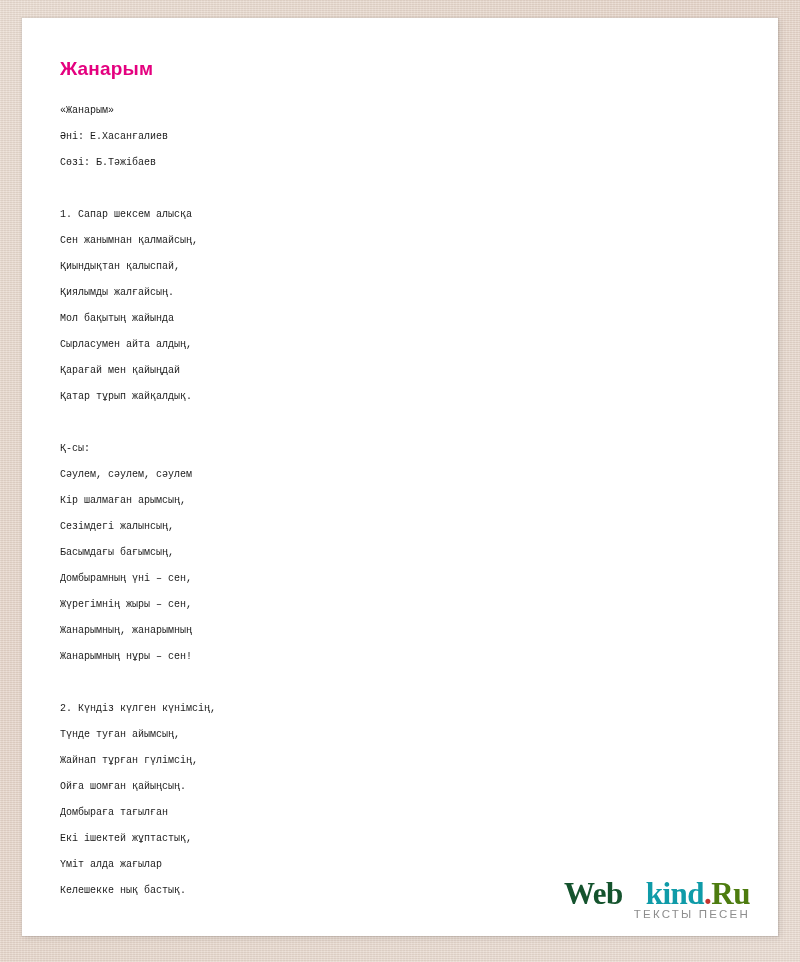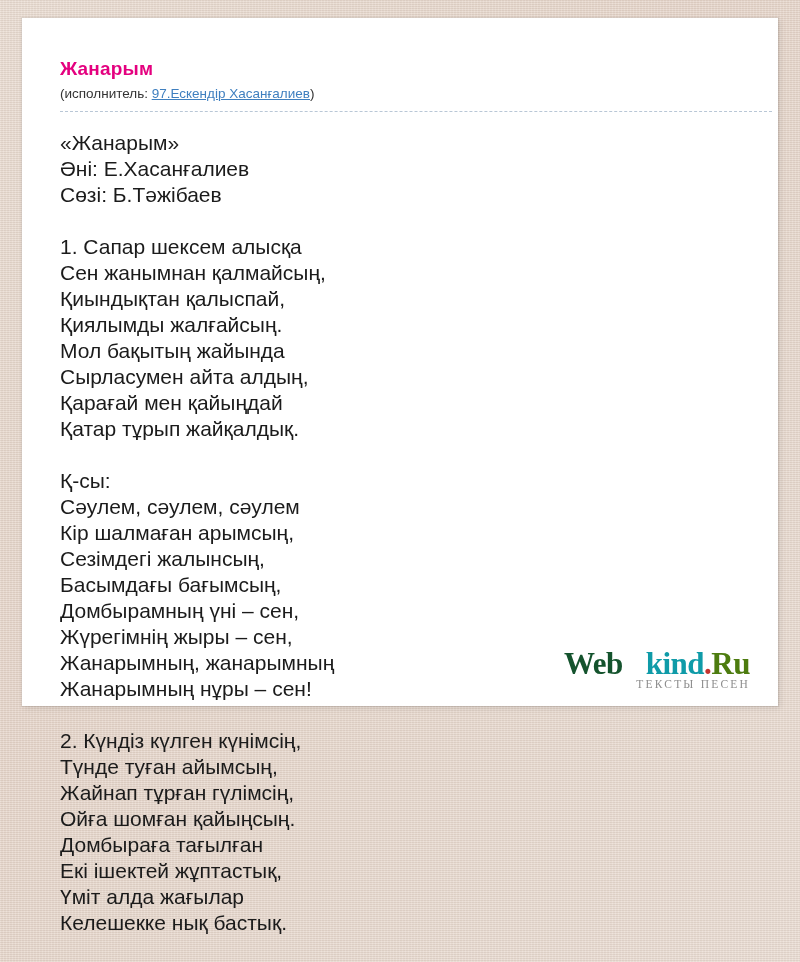--- a/index.html
+++ b/index.html
@@ -20,21 +20,21 @@
     background:
       repeating-linear-gradient(0deg, rgba(255,255,255,0.18) 0px, rgba(255,255,255,0.18) 1px, rgba(0,0,0,0.03) 1px, rgba(0,0,0,0.03) 2px),
       repeating-linear-gradient(90deg, rgba(255,255,255,0.10) 0px, rgba(255,255,255,0.10) 1px, rgba(0,0,0,0.02) 1px, rgba(0,0,0,0.02) 3px),
       linear-gradient(135deg, #e9dbd0 0%, #e5d4c8 40%, #e9dbd1 100%);
   }
   .sheet {
     position: absolute;
     left: 22px;
     top: 18px;
     width: 756px;
-    height: 688px;
+    height: 918px;
     background: #ffffff;
     box-shadow: 0 0 0 1px rgba(0,0,0,0.06), 2px 2px 6px rgba(0,0,0,0.10);
   }
   .content {
     position: absolute;
     left: 38px;
     top: 40px;
     right: 24px;
   }
   .song-title {
@@ -53,25 +53,25 @@
     width: 712px;
     box-sizing: border-box;
   }
   .performer-line a {
     color: #3f7fbf;
     text-decoration: underline;
     cursor: pointer;
   }
   .lyrics {
     margin-top: 18px;
-    font-size: 21px;
+    font-size: 10px;
     line-height: 26px;
     color: #1b1b1b;
     white-space: pre-wrap;
-    font-family: Liberation Sans, sans-serif;
+    font-family: Liberation Mono, monospace;
   }
   .logo {
     position: absolute;
     right: 28px;
     bottom: 16px;
     text-align: right;
     user-select: none;
   }
   .logo-main {
     font-size: 31px;
@@ -82,35 +82,34 @@
   }
   .logo-web { color: #14532d; }
   .logo-kind { color: #0f9ba8; margin-left: 23px; }
   .logo-dot { color: #c4342f; }
   .logo-ru { color: #4d7c0f; }
   .logo-sub {
     font-size: 11.5px;
     color: #8d8d8d;
     letter-spacing: 2.2px;
     margin-top: -2px;
-    font-family: Liberation Serif, serif;
+    font-family: Liberation Sans, sans-serif;
   }
 </style>
 </head>
 <body>
 
 <div class="page-bg"></div>
 
 <div class="sheet">
 
   <div class="content">
 
     <h1 class="song-title">Жанарым</h1>
 
-    <div class="performer-line"><span>(исполнитель: </span><a href="#">97.Ескендір Хасанғалиев</a><span>)</span></div>
 
     <div class="lyrics">«Жанарым»
 Әні: Е.Хасанғалиев
 Сөзі: Б.Тәжібаев
 
 1. Сапар шексем алысқа
 Сен жанымнан қалмайсың,
 Қиындықтан қалыспай,
 Қиялымды жалғайсың.
 Мол бақытың жайында

